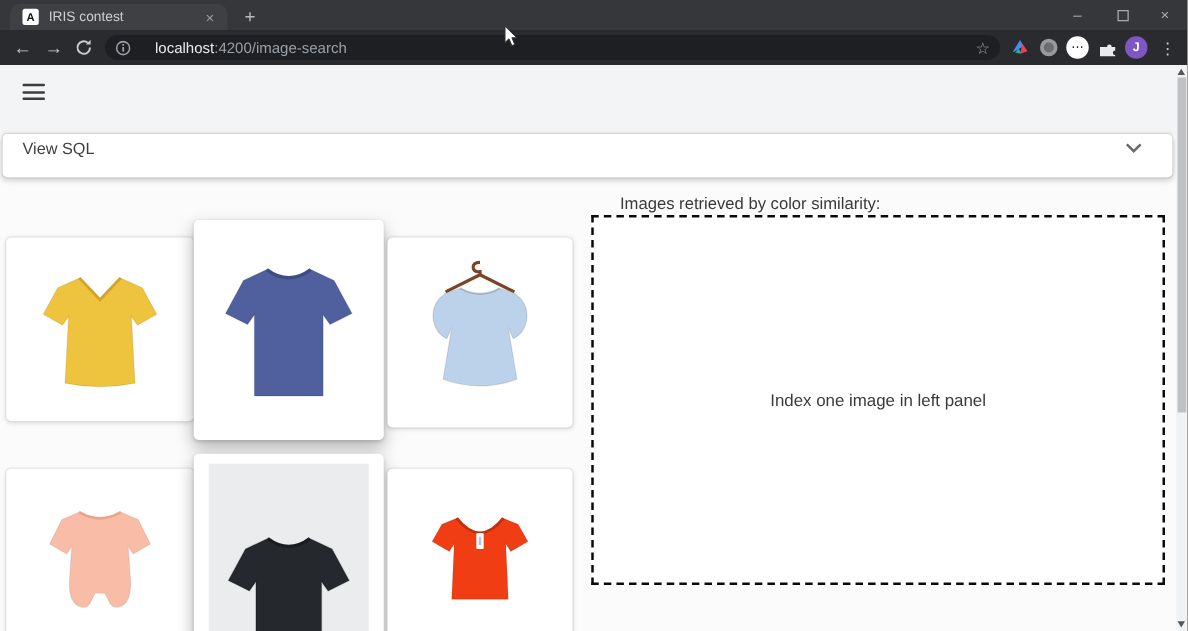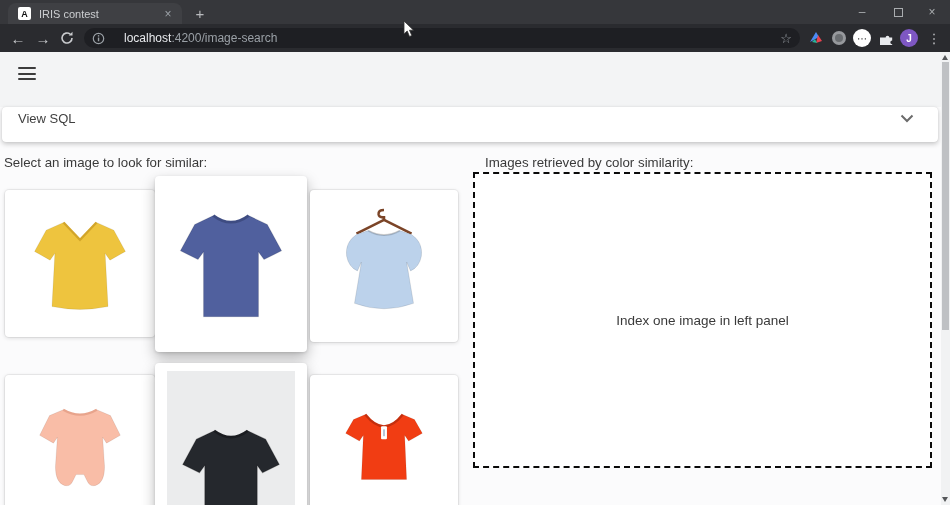--- a/index.html
+++ b/index.html
@@ -49,21 +49,21 @@
   .hamburger span { display:block; height:2px; background:#3c3c3c; border-radius:1px; }
   .app-title { margin-left:14px; font-size:17px; font-weight:bold; color:#2e2e2e; }
 
   .sql-panel { position:absolute; left:2px; top:55px; width:936px; height:35px; background:#fff;
                border-radius:4px; box-shadow:0 2px 5px rgba(0,0,0,.22), 0 0 1px rgba(0,0,0,.15);
                display:flex; align-items:center; padding:0 24px 12px 16px; }
   .sql-label { font-size:13px; color:#3f3f3f; flex:1; }
 
   .section-heading { position:absolute; top:103px; font-size:13.3px; color:#3a3a3a; }
   .heading-left { left:4px; }
-  .heading-right { left:485px; }
+  .heading-right { left:496px; }
 
   .result-box { position:absolute; left:473px; top:120px; width:459px; height:296px;
                 border:2px dashed #0a0a0a; background:#fff; display:flex; align-items:center;
                 justify-content:center; }
   .result-placeholder { font-size:13.5px; color:#3a3a3a; }
 
   
   .card { position:absolute; background:#fff; border-radius:4px;
           box-shadow:0 0 0 1px rgba(0,0,0,.05), 0 1px 4px rgba(0,0,0,.14);
           display:flex; align-items:center; justify-content:center; overflow:hidden; }
@@ -163,21 +163,20 @@
       </div>
     </div>
 
     <div class="sql-panel">
       <span class="sql-label">View SQL</span>
       <svg width="14" height="9" viewBox="0 0 14 9">
         <polyline points="1.5,1.5 7,7 12.5,1.5" fill="none" stroke="#6b6b6b" stroke-width="2"></polyline>
       </svg>
     </div>
 
-    <div class="section-heading heading-left">Select an image to look for similar:</div>
     <div class="section-heading heading-right">Images retrieved by color similarity:</div>
 
     <div class="result-box">
       <span class="result-placeholder">Index one image in left panel</span>
     </div>
 
     <div class="card c-r1c1">
       <svg width="116" height="116" viewBox="0 0 120 120">
         <path d="M43 17 L60 35 L77 17 L95 25 L107 47 L91 56 L86 49 L89 104 Q60 110 31 104 L34 49 L29 56 L13 47 L25 25 Z" stroke="rgba(0,0,0,.08)" fill="#eec43e"></path>
         <path d="M43 17 L60 35 L77 17" fill="none" stroke-width="2.4" stroke="#d2a52a"></path>

